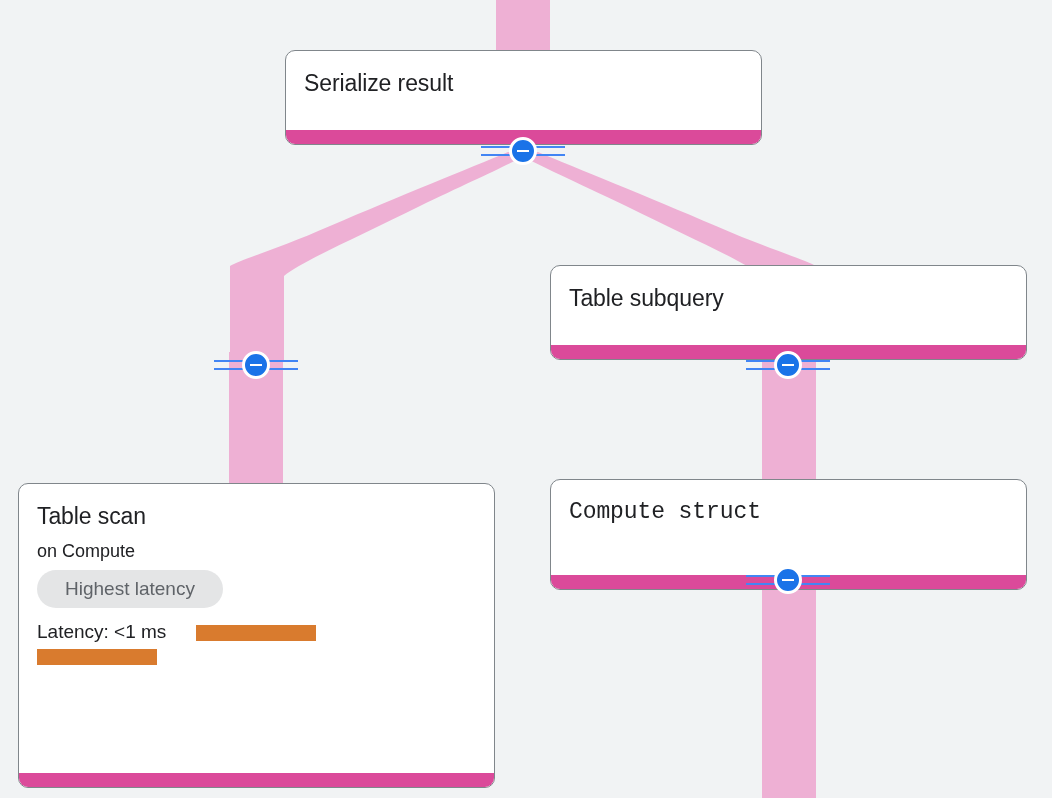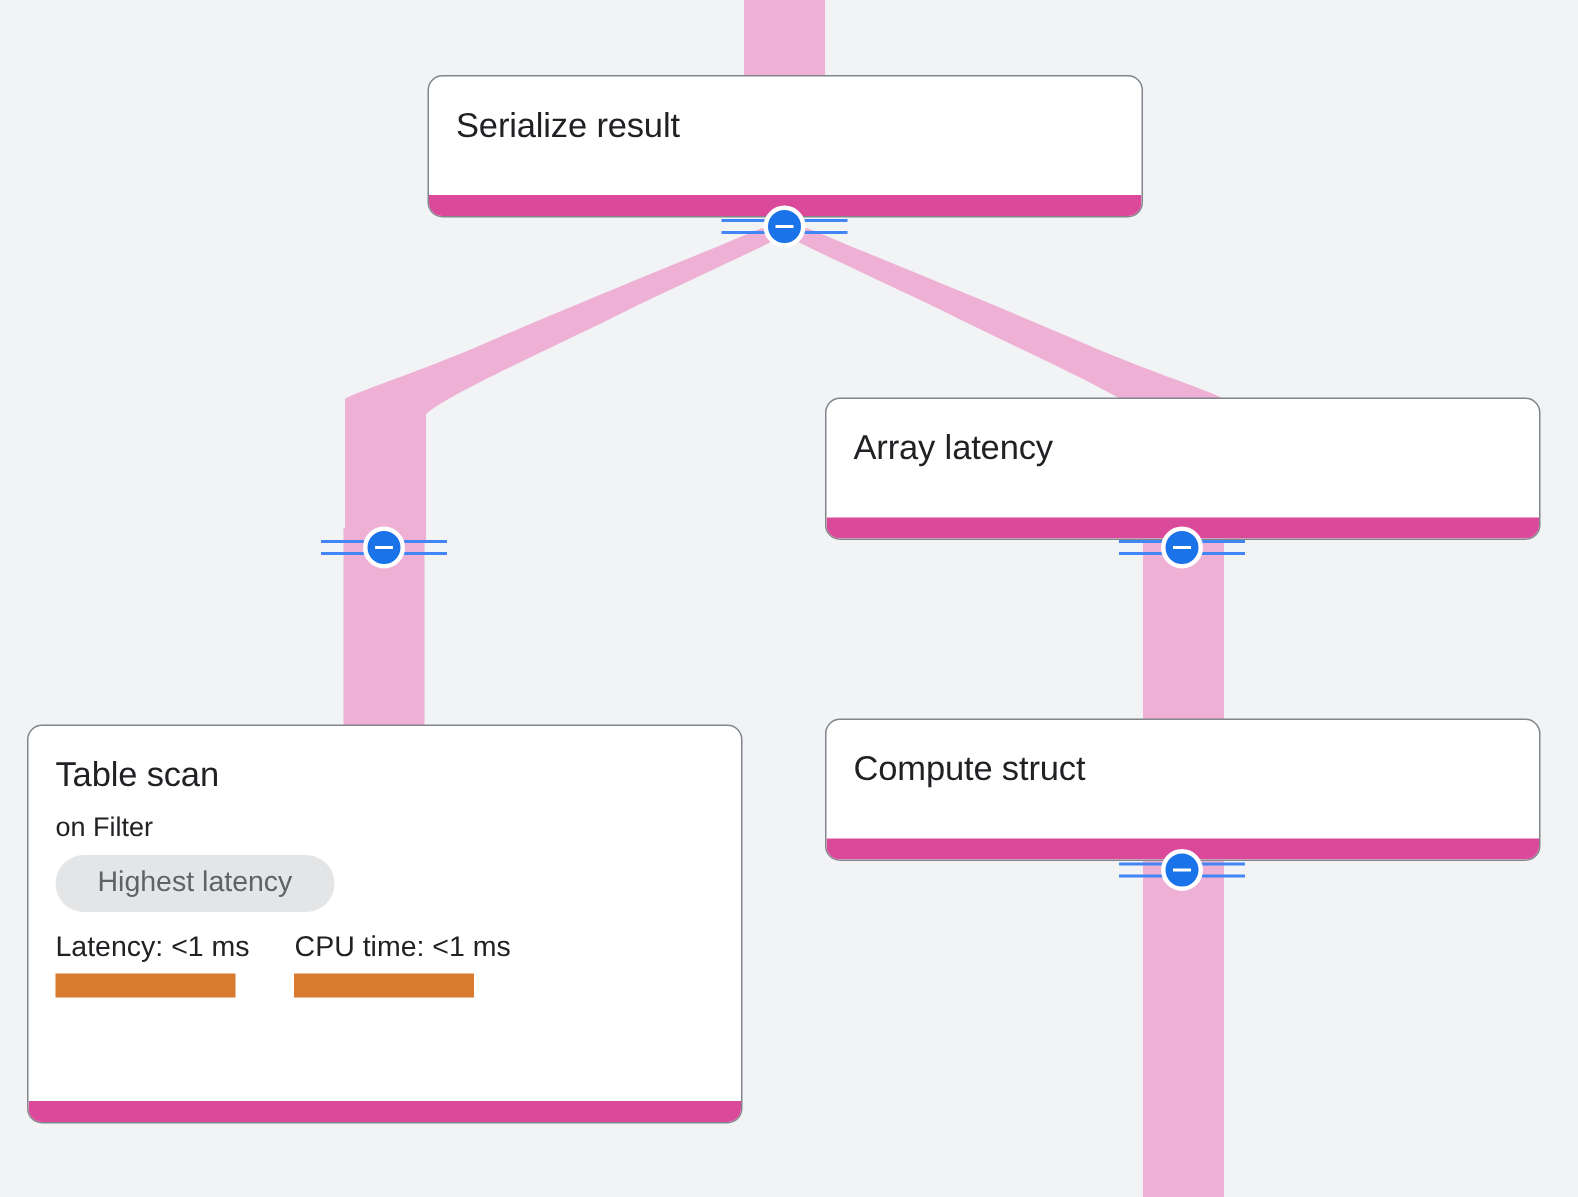--- a/index.html
+++ b/index.html
@@ -216,54 +216,53 @@
   <div class="toggle" style="left:256px; top:365px;">
     <div class="rails">
       <div class="rail top"></div>
       <div class="rail bottom"></div>
     </div>
     <div class="knob"></div>
   </div>
 
   <div class="node" style="left:550px; top:265px; width:477px; height:95px;">
     <div class="node-body">
-      <div class="node-title">Array latency</div>
+      <div class="node-title">Table subquery</div>
     </div>
     <div class="node-accent" style="background: rgb(219, 74, 154);"></div>
   </div>
   <div class="toggle" style="left:788px; top:365px;">
     <div class="rails">
       <div class="rail top"></div>
       <div class="rail bottom"></div>
     </div>
     <div class="knob"></div>
   </div>
 
-  <div class="node" style="left:18px; top:483px; width:477px; height:266px;">
+  <div class="node" style="left:18px; top:483px; width:477px; height:305px;">
     <div class="node-body">
       <div class="node-title">Table scan</div>
-      <div class="node-subtitle">on Filter</div>
+      <div class="node-subtitle">on Compute</div>
       <div class="chips">
         <div class="chip">Highest latency</div>
       </div>
       <div class="metrics">
         <div class="metric">
           <div class="metric-label">Latency: &lt;1 ms</div>
           <div class="metric-bar" style="width: 120px; background: rgb(217, 123, 46);"></div>
         </div>
         <div class="metric">
-          <div class="metric-label">CPU time: &lt;1 ms</div>
           <div class="metric-bar" style="width: 120px; background: rgb(217, 123, 46);"></div>
         </div>
       </div>
     </div>
     <div class="node-accent" style="background: rgb(219, 74, 154);"></div>
   </div>
 
-  <div class="node" style="left:550px; top:479px; width:477px; height:95px;">
+  <div class="node" style="left:550px; top:479px; width:477px; height:111px;font-family:Liberation Mono, monospace;">
     <div class="node-body">
       <div class="node-title">Compute struct</div>
     </div>
     <div class="node-accent" style="background: rgb(219, 74, 154);"></div>
   </div>
   <div class="toggle" style="left:788px; top:580px;">
     <div class="rails">
       <div class="rail top"></div>
       <div class="rail bottom"></div>
     </div>

